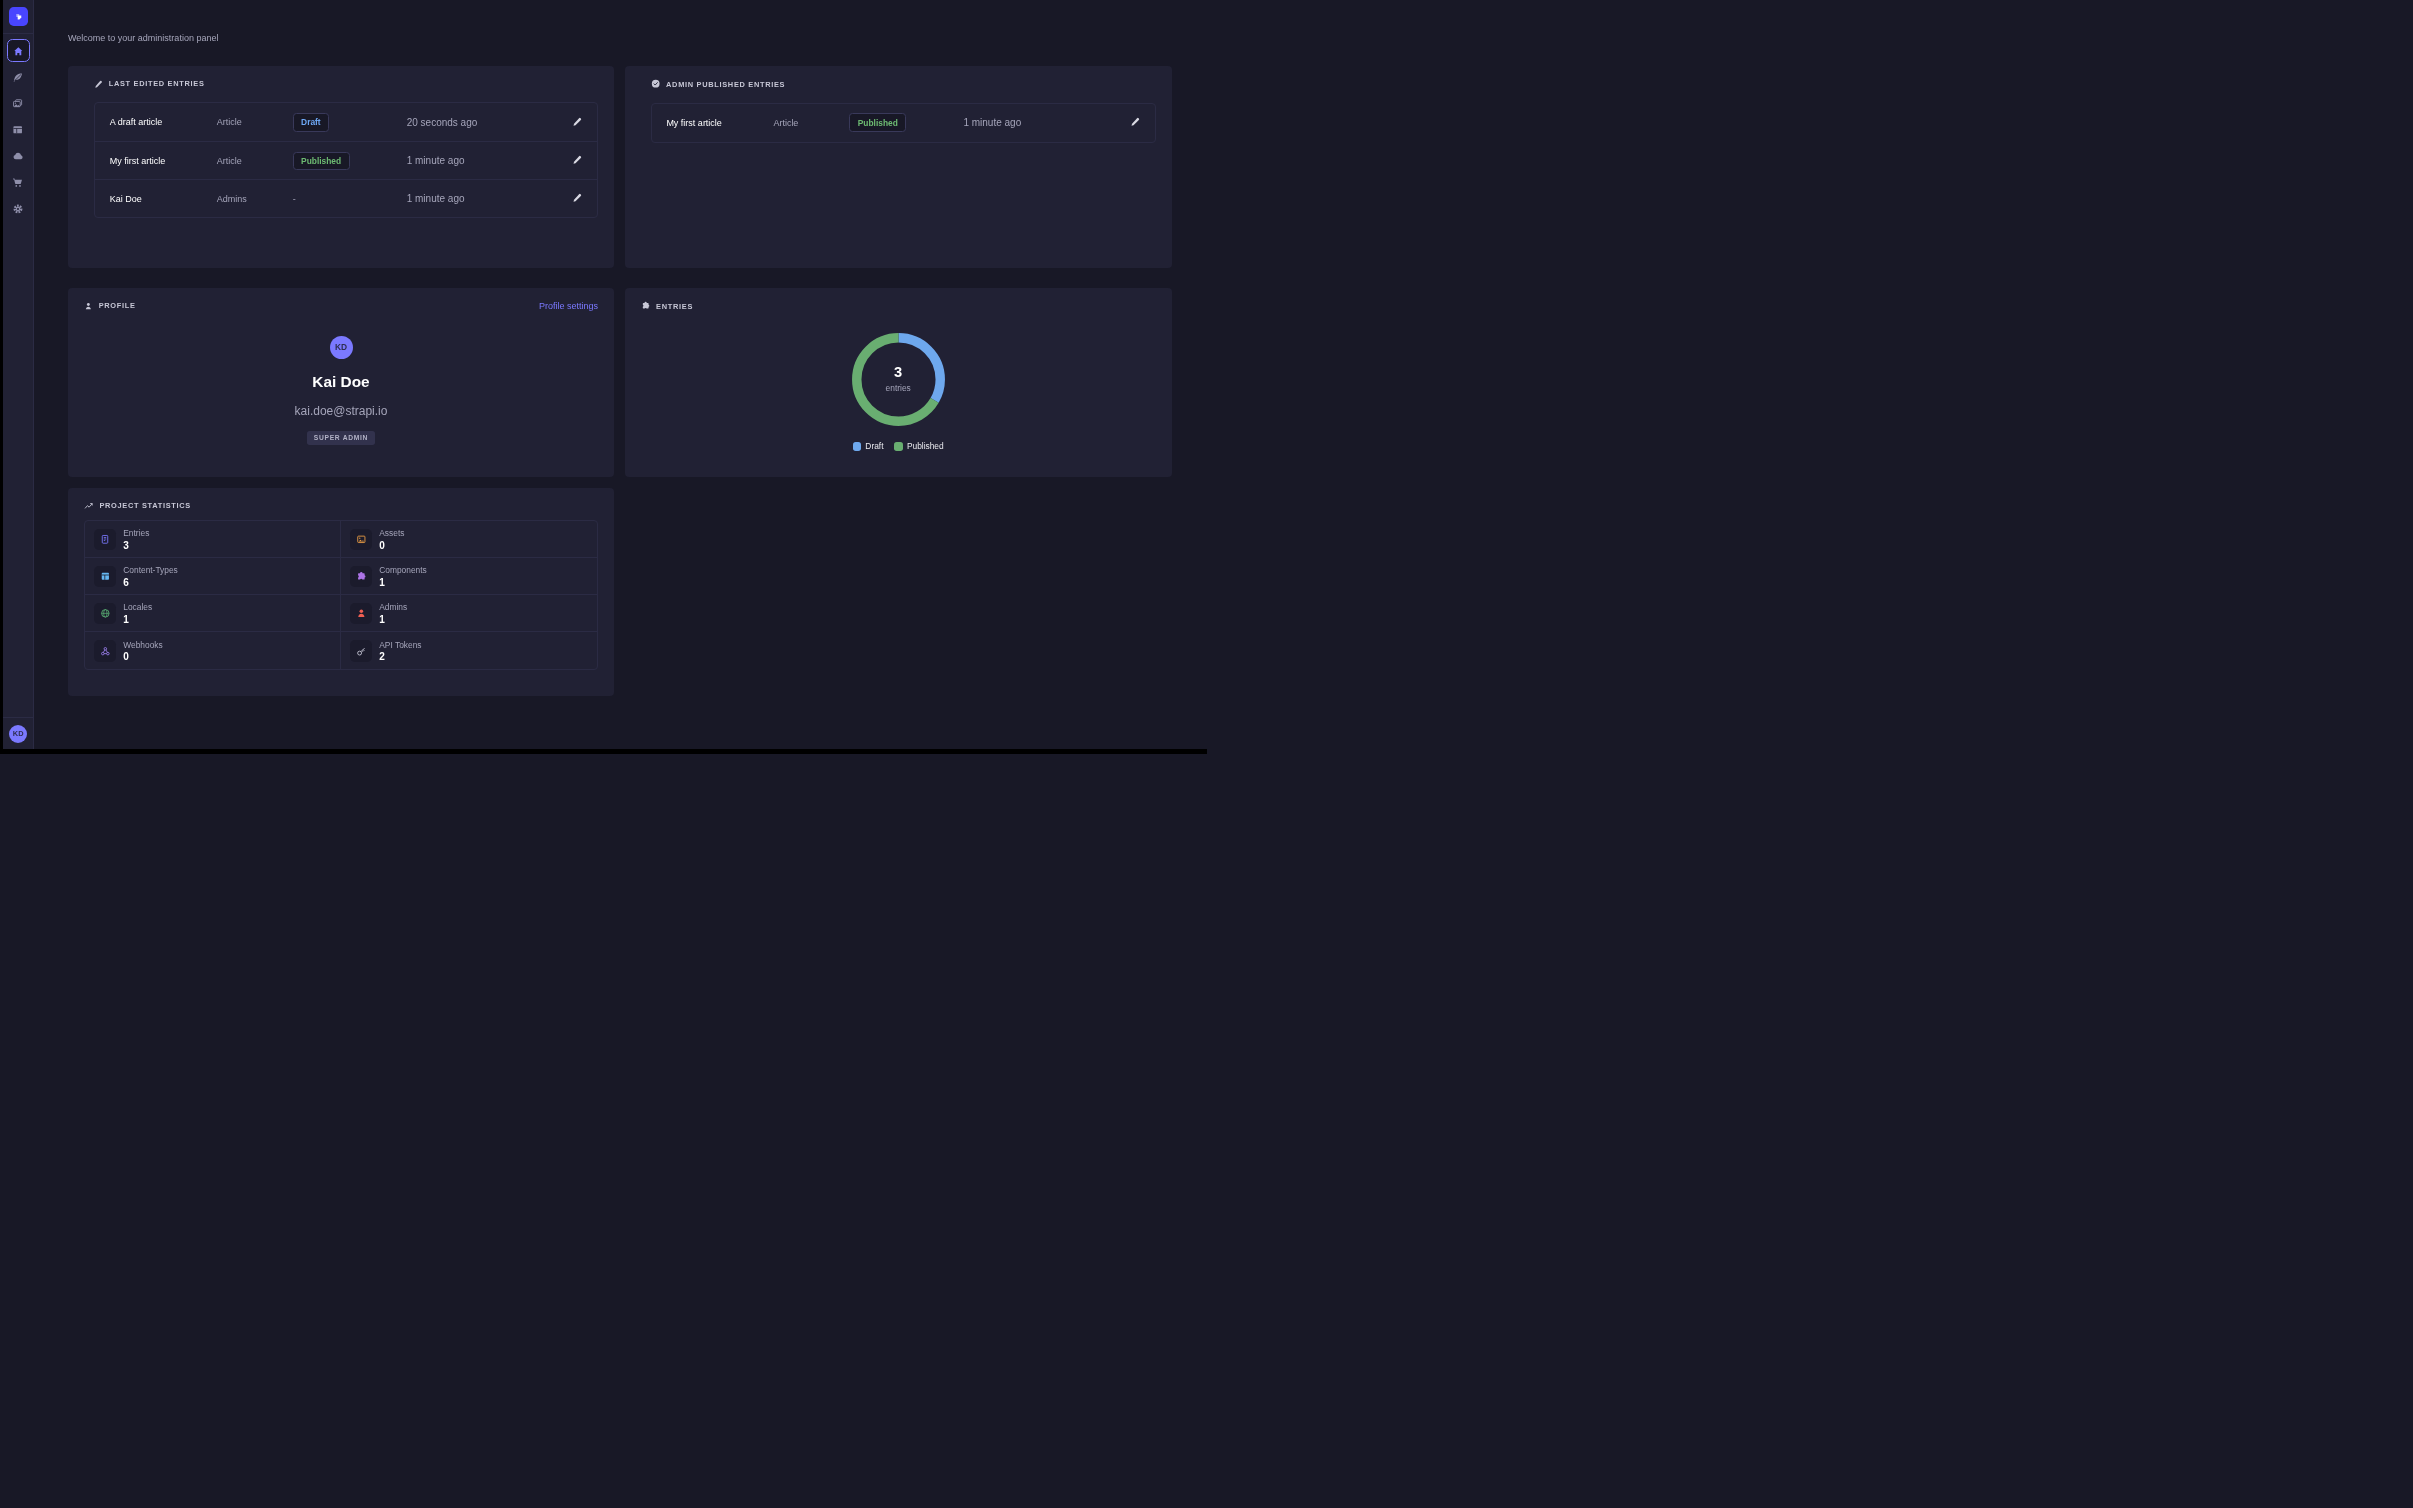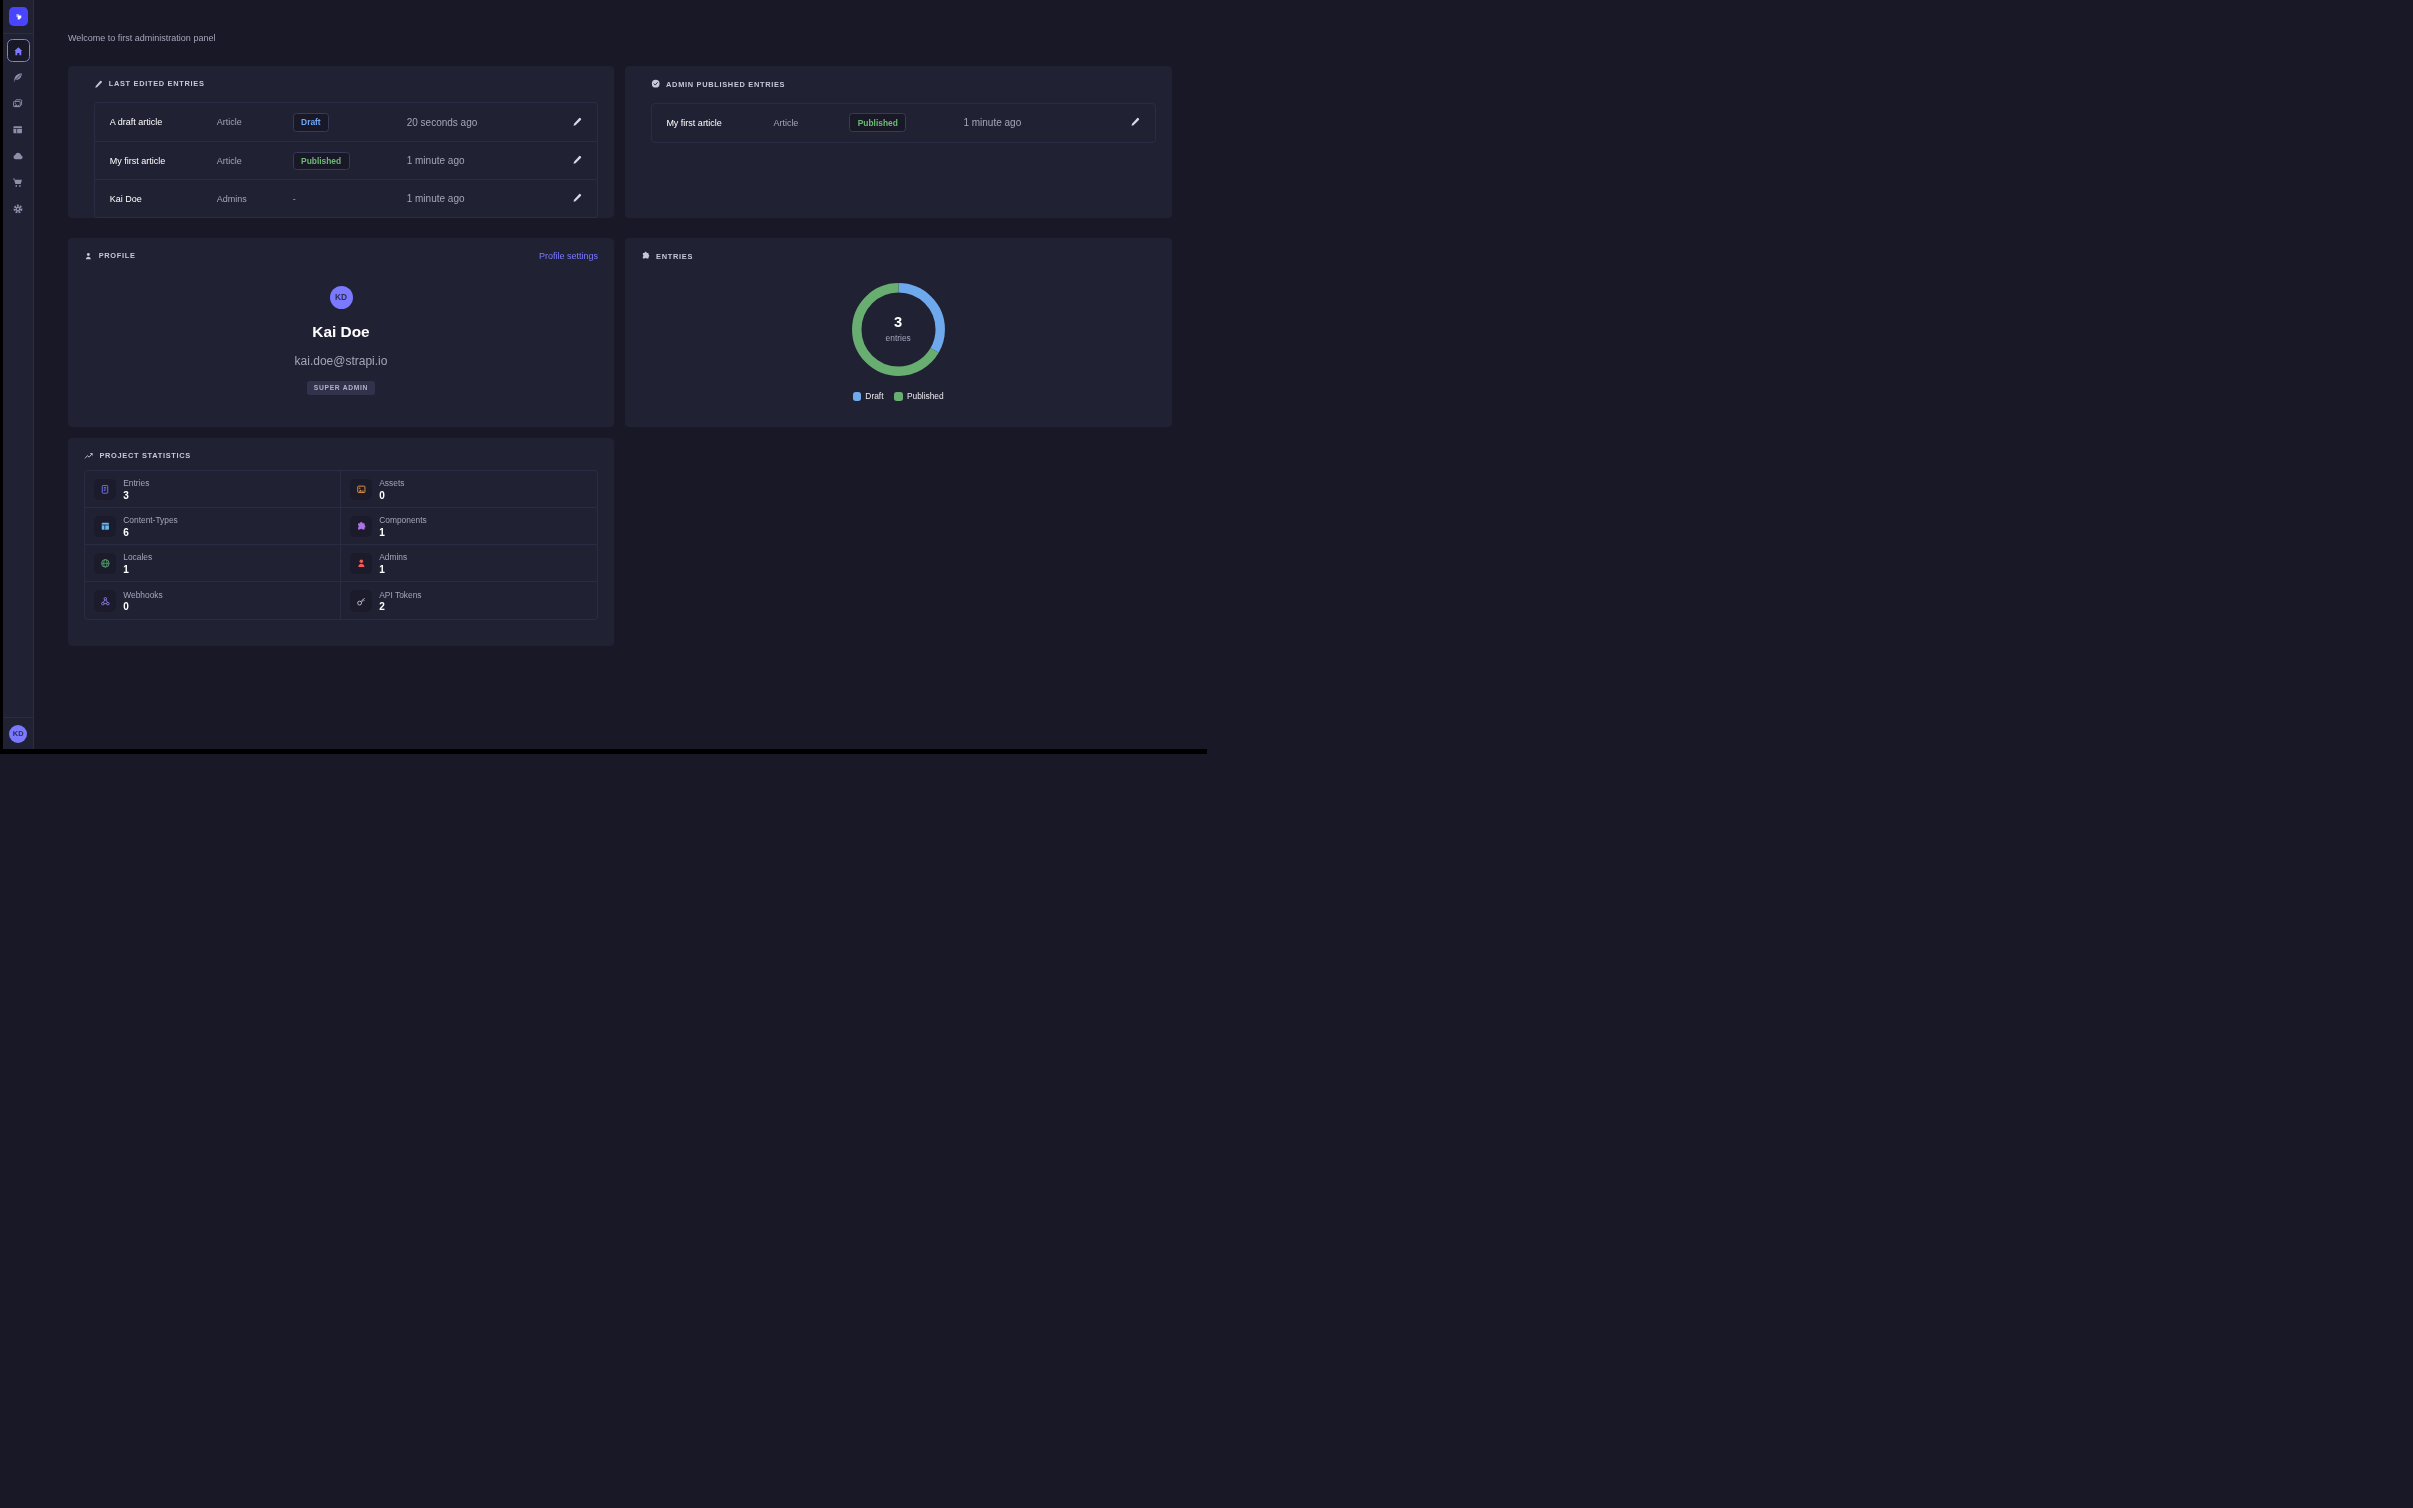--- a/index.html
+++ b/index.html
@@ -43,21 +43,21 @@
 
   .row1, .row2 { display:flex; gap:10.7px; }
   .row1 { margin-top:23px; }
   .row2 { margin-top:20px; }
   .row3 { margin-top:10.7px; }
   .card {
     background:#212134; border-radius:4px; padding:13.4px 16px; position:relative;
   }
   .card.c-left { width:546px; }
   .card.c-right { width:547px; }
-  .card.h-tall { height:152px;padding-left:26px; }
+  .card.h-tall { height:202px;padding-left:26px; }
   .card.h-mid { height:189px; }
   .card.h-stats { height:208px; }
 
   .card-head { display:flex; align-items:center; gap:6px; color:#c7c7d6; }
   .card-head-icon { display:flex; color:#c7c7d6; }
   .card-title { font-size:7.4px; font-weight:bold; letter-spacing:0.7px; color:#c7c7d6; }
 
   
   .entry-table {
     margin-top:14px; border:0.7px solid #2b2b44; border-radius:4px; overflow:hidden;
@@ -203,21 +203,21 @@
         </span>
       </button>
     </nav>
 
     <div class="sidebar-bottom">
       <div class="avatar-sm">KD</div>
     </div>
   </aside>
 
   <main class="main">
-    <p class="page-subtitle">Welcome to first administration panel</p>
+    <p class="page-subtitle">Welcome to your administration panel</p>
 
     <div class="row1">
 
       <section class="card c-left h-tall">
         <div class="card-head">
           <span class="card-head-icon">
             <svg width="8.7" height="8.7" viewBox="0 0 16 16">
                 <path fill="currentColor" d="M11.3 1.9a1.7 1.7 0 0 1 2.4 0l.4.4a1.7 1.7 0 0 1 0 2.4l-8.5 8.5-3.2.9.9-3.2z"></path>
               </svg>
           </span>

